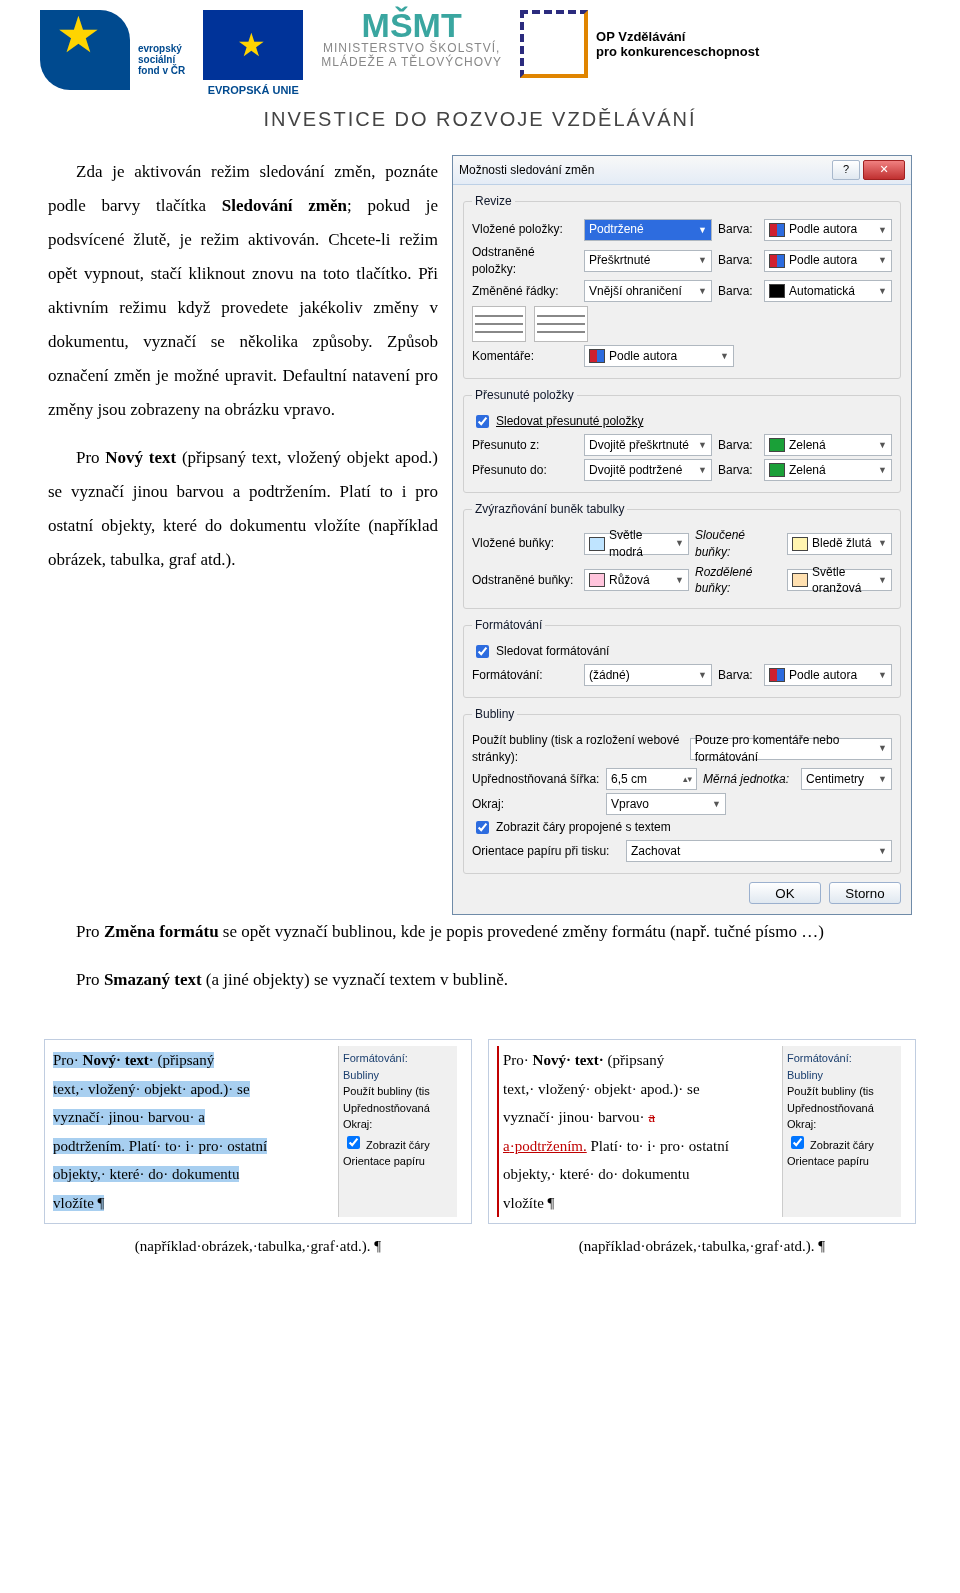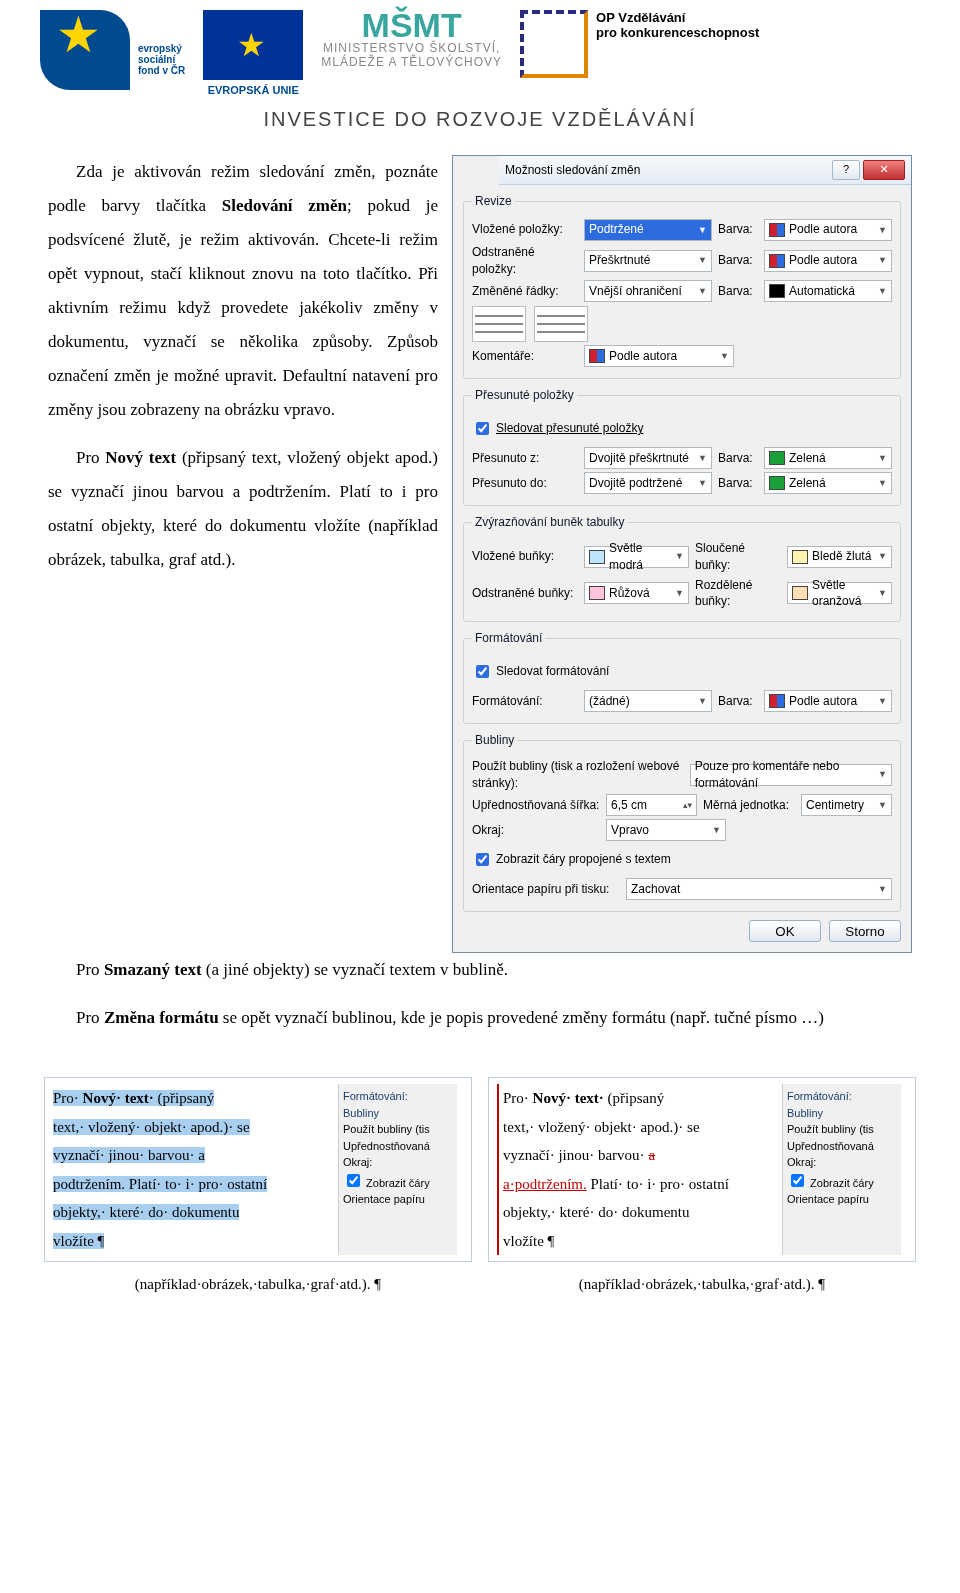--- a/index.html
+++ b/index.html
@@ -18,21 +18,21 @@
   }
   .logo-box{display:flex;flex-direction:column;align-items:center;font-size:11px;color:#444;}
   .esf-logo{display:flex;align-items:center;gap:8px;}
   .esf-star{width:90px;height:80px;background:#004a8f;border-radius:0 30px 0 30px;position:relative;}
   .esf-star::after{content:"★";position:absolute;color:#ffd400;font-size:50px;left:16px;top:-4px;}
   .esf-txt{font-size:10px;color:#004a8f;font-weight:bold;line-height:1.1;margin-top:18px;}
   .eu-flag{width:100px;height:70px;background:#003399;display:flex;align-items:center;justify-content:center;color:#ffd400;font-size:10px;letter-spacing:4px;}
   .eu-flag span{display:block;transform:rotate(0);font-size:32px;}
   .msmt{font-size:12px;color:#888;letter-spacing:1px;text-align:center;}
   .msmt .big{font-size:34px;color:#3aa6a0;font-weight:bold;letter-spacing:0;line-height:0.9;}
-  .op-logo{display:flex;gap:8px;}
+  .op-logo{display:flex;align-items:center;gap:8px;}
   .op-sq{width:60px;height:60px;border:4px solid #e08500;border-left:4px dashed #2b2b7e;border-top:4px dashed #2b2b7e;}
   .op-txt{font-size:13px;font-weight:bold;}
   .sub-header{text-align:center;font-size:20px;letter-spacing:2px;color:#444;margin:8px 0 24px 0;}
 
   .doc-body{padding:0 48px 28px 48px;font-family:"Times New Roman",serif;font-size:17px;line-height:2;}
   .two-col{display:flex;gap:14px;align-items:flex-start;}
   .left-narrow{flex:0 0 390px;text-align:justify;}
   .p{margin:0 0 14px 0;}
   .p.indent{text-indent:28px;}
   .bold{font-weight:bold;}
@@ -44,45 +44,44 @@
     font-size:12px;
     background:#f0f0f0;
     border:1px solid #6f8ba8;
     line-height:1.4;
   }
   .titlebar{
     background:linear-gradient(#f8f8f8,#e4ecf6);
     border-bottom:1px solid #bcd0e6;
     display:flex;align-items:center;justify-content:space-between;
     padding:4px 6px;
-    margin-left:46px;
   }
   .titlebar-btns{display:flex;gap:3px;}
   .tbtn{width:26px;height:18px;border:1px solid #a8b8cc;background:linear-gradient(#fff,#e0e8f0);border-radius:2px;display:flex;align-items:center;justify-content:center;font-size:11px;}
   .tbtn.close{background:linear-gradient(#f08080,#c03030);border-color:#a02020;color:#fff;width:40px;}
   .dialog-body{padding:8px 10px 10px 10px;}
   fieldset{border:1px solid #d0d0d0;border-radius:3px;margin:0 0 8px 0;padding:6px 8px 8px 8px;}
   legend{font-size:12px;color:#0f172a;padding:0 3px;}
   .row{display:flex;align-items:center;gap:6px;margin:3px 0;}
   .lbl{width:106px;}
-  .lbl2{width:86px;}
+  .lbl2{width:86px;font-style:italic;}
   .combo{flex:1;display:flex;align-items:center;background:#fff;border:1px solid #b0b8c0;height:20px;padding:0 4px;min-width:0;}
   .combo.sel{background:#2d6cdf;color:#fff;}
   .combo .arrow{margin-left:auto;font-size:9px;color:#555;}
   .combo.sel .arrow{color:#fff;}
   .color-chip{width:14px;height:12px;background:#2d6cdf;border:1px solid #444;margin-right:4px;flex:none;}
   .chip-dual{background:linear-gradient(90deg,#d02030 50%,#2d6cdf 50%);}
   .chip-black{background:#000;}
   .chip-green{background:#1aa038;}
   .chip-ltblue{background:#bfe4ff;}
   .chip-pink{background:#ffc4dc;}
   .chip-ltyellow{background:#fff4b0;}
   .chip-ltorange{background:#ffe0b0;}
   .barlbl{width:40px;}
-  .chk{display:flex;align-items:center;gap:4px;margin:9px 0;}
+  .chk{display:flex;align-items:center;gap:4px;margin:2px 0;}
   .chk input{accent-color:#2d6cdf;}
   .preview-box{width:48px;height:30px;border:1px solid #bbb;background:#fff;display:flex;flex-direction:column;justify-content:space-evenly;padding:2px;}
   .preview-box .ln{height:2px;background:#888;}
   .btnrow{display:flex;justify-content:flex-end;gap:8px;margin-top:6px;}
   .winbtn{min-width:72px;height:22px;border:1px solid #9bb0ce;background:linear-gradient(#fff,#e0e8f0);border-radius:3px;}
   .spin{width:70px;}
   .u{text-decoration:underline;}
 
   
   .bottom-examples{display:flex;gap:16px;padding:0 44px;}
@@ -342,24 +341,24 @@
         </fieldset>
         <div class="btnrow">
           <button class="winbtn">OK</button>
           <button class="winbtn">Storno</button>
         </div>
       </div>
     </div>
   </div>
 
   <p class="p indent">
-    <span>Pro </span><span class="bold">Smazaný text</span><span> (a jiné objekty) se vyznačí textem v bublině.</span>
+    <span>Pro </span><span class="bold">Změna formátu</span><span> se opět vyznačí bublinou, kde je popis provedené změny formátu (např. tučné písmo …)</span>
   </p>
   <p class="p indent">
-    <span>Pro </span><span class="bold">Změna formátu</span><span> se opět vyznačí bublinou, kde je popis provedené změny formátu (např. tučné písmo …)</span>
+    <span>Pro </span><span class="bold">Smazaný text</span><span> (a jiné objekty) se vyznačí textem v bublině.</span>
   </p>
 </div>
 
 <div class="bottom-examples">
   <div class="snippet highlight">
     <div class="txt">
       <span class="hl"><span>Pro·  </span><b>Nový·  text·</b><span>  (připsaný </span></span><br>
       <span class="hl">text,· vložený· objekt· apod.)·  se </span><br>
       <span class="hl">vyznačí·   jinou·   barvou·   a </span><br>
       <span class="hl">podtržením.</span><span class="hl"> Platí· to· i· pro· ostatní </span><br>

